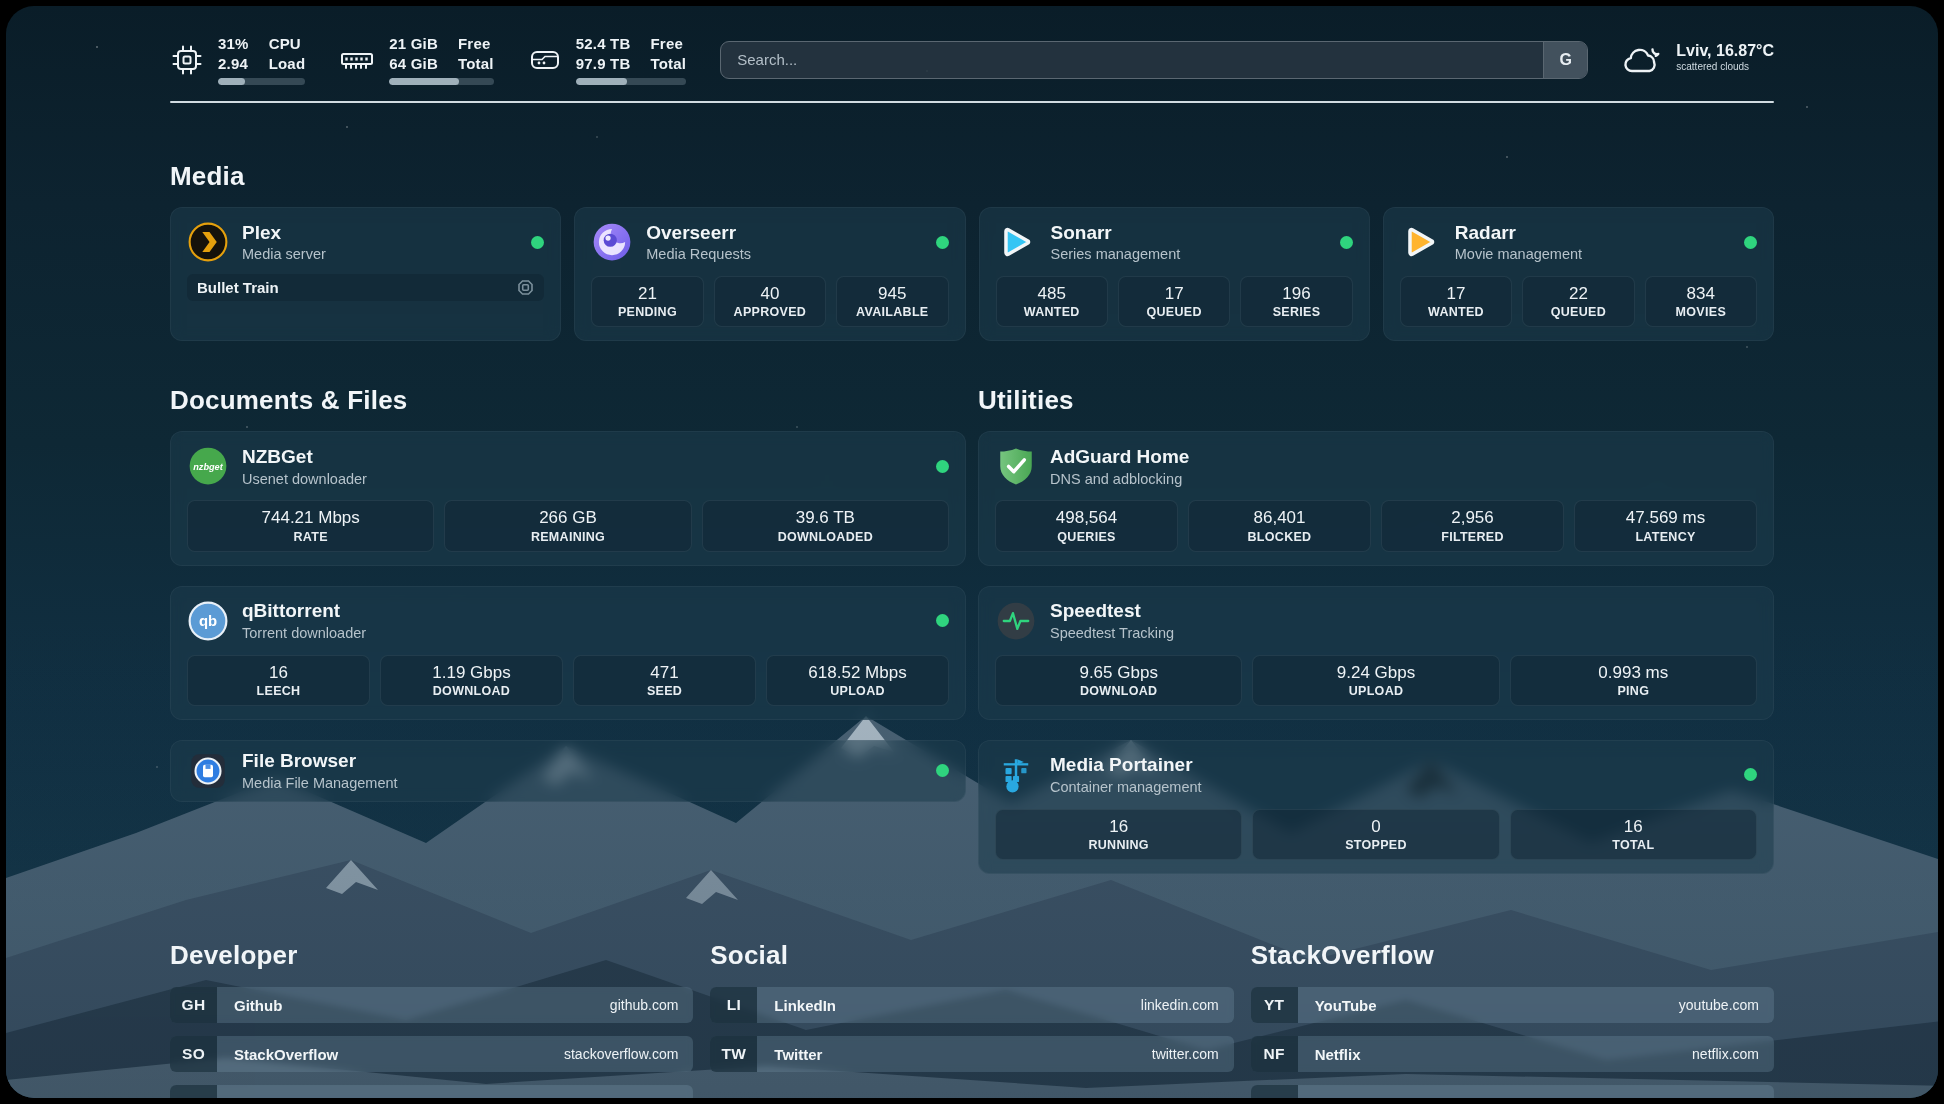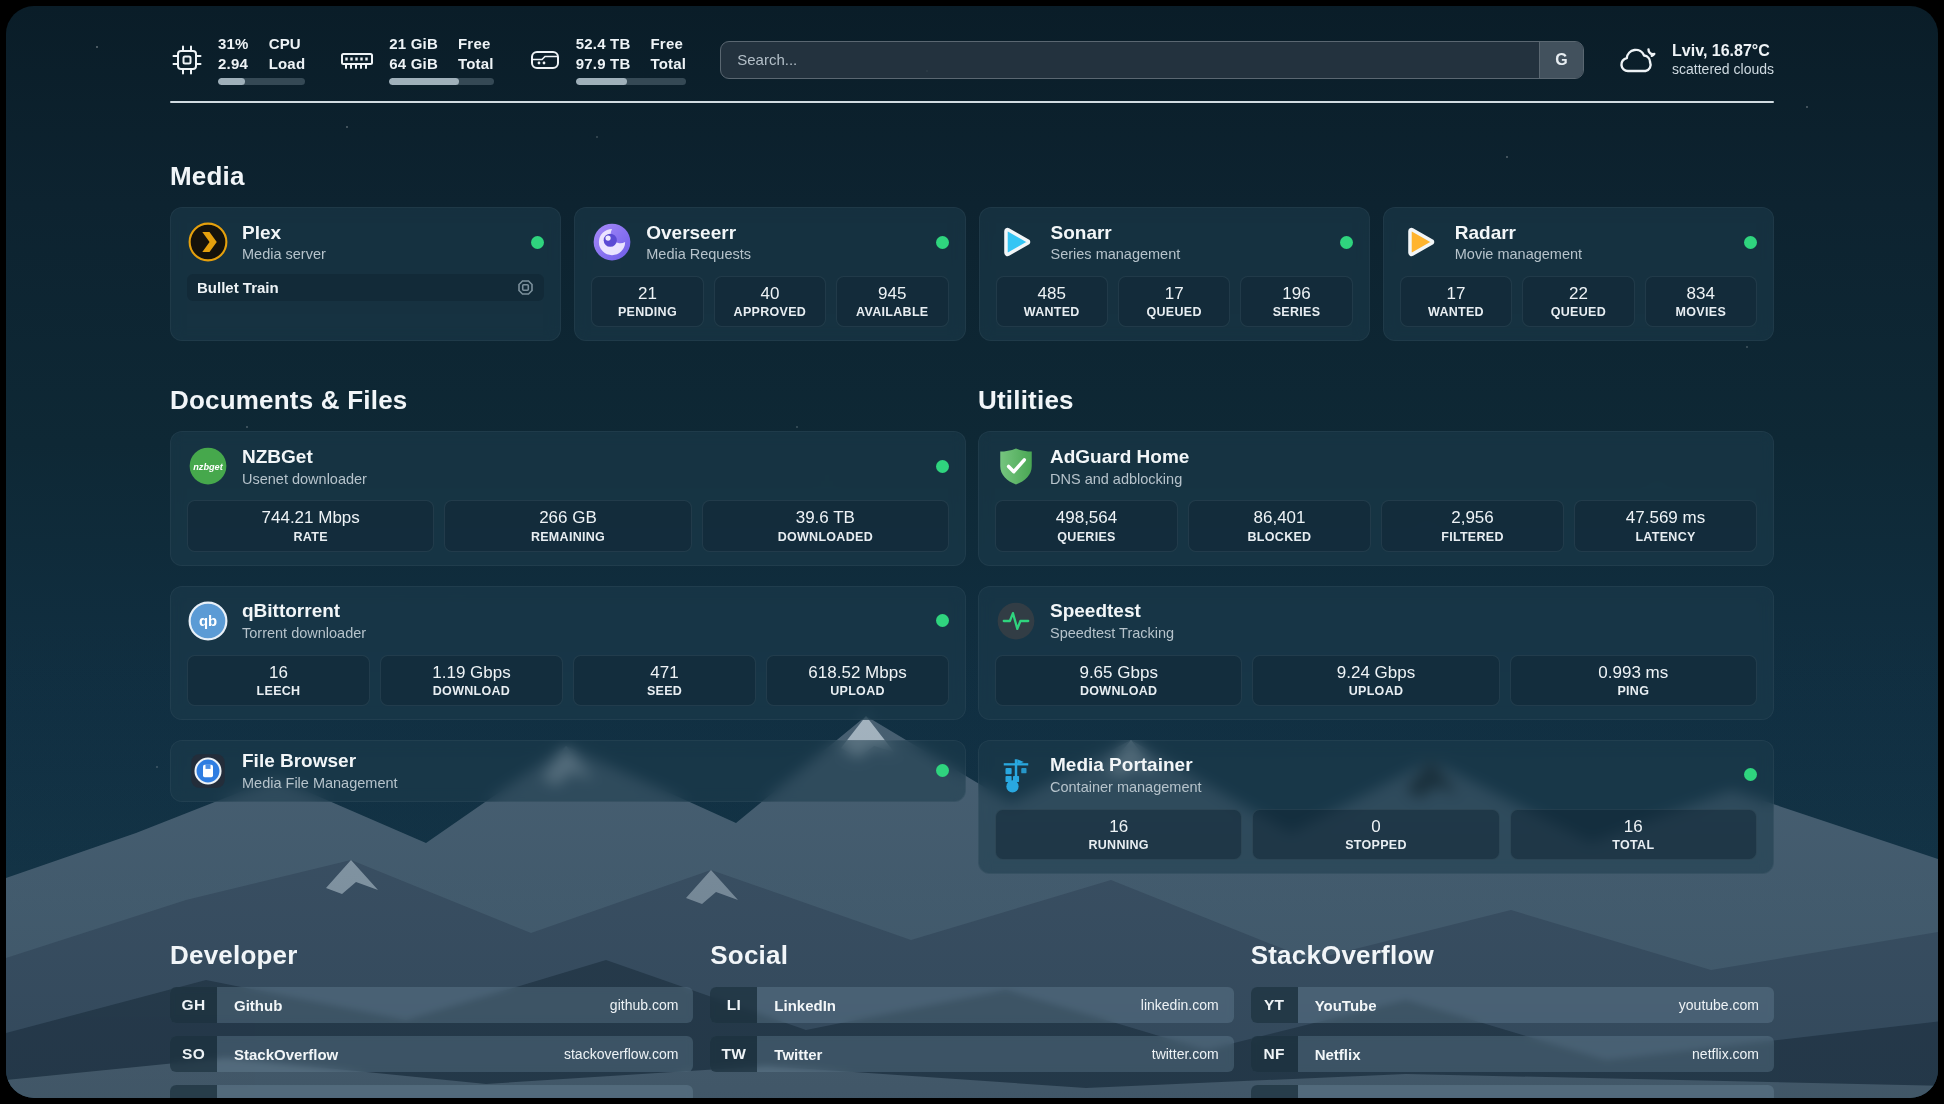--- a/index.html
+++ b/index.html
@@ -35,21 +35,21 @@
   .search { flex:1; display:flex; align-items:stretch; height:38px; background:rgba(40,54,66,.85);
     border:1px solid #5a6771; border-radius:9px; overflow:hidden; }
   .search input { flex:1; background:transparent; border:none; outline:none; color:#dfe7ec;
     font-size:15px; padding:0 16px; font-family:"Liberation Sans", sans-serif; }
   .search input::placeholder { color:#b3bfc8; }
   .search .g-btn { width:44px; display:flex; align-items:center; justify-content:center; color:#e8eef2;
     font-weight:700; font-size:16px; background:rgba(70,84,96,.9); border-left:1px solid #5a6771; cursor:pointer; }
 
   .weather { display:flex; align-items:flex-start; gap:12px; color:#eef3f6; }
   .weather .w-loc { font-size:16px; font-weight:600; line-height:1.3; }
-  .weather .w-cond { font-size:14px; color:#cfdae1; }
+  .weather .w-cond { font-size:10px; color:#cfdae1; }
 
   .divider { height:2px; background:#e3ebf1; opacity:.92; border-radius:1px; margin-top:16px; }
 
   
   h2.section-title { color:#f1f5f8; font-size:26px; font-weight:700; letter-spacing:.2px; }
   .sec-media { margin-top:58px; }
   .media-grid { display:grid; grid-template-columns:repeat(4,1fr); gap:13px; margin-top:15px;border-radius:20px; }
 
   .card { background:rgba(30,60,76,.55); border:1px solid rgba(255,255,255,.045); border-radius:12px;
     padding:13px 16px; backdrop-filter:blur(7px); cursor:pointer; }

